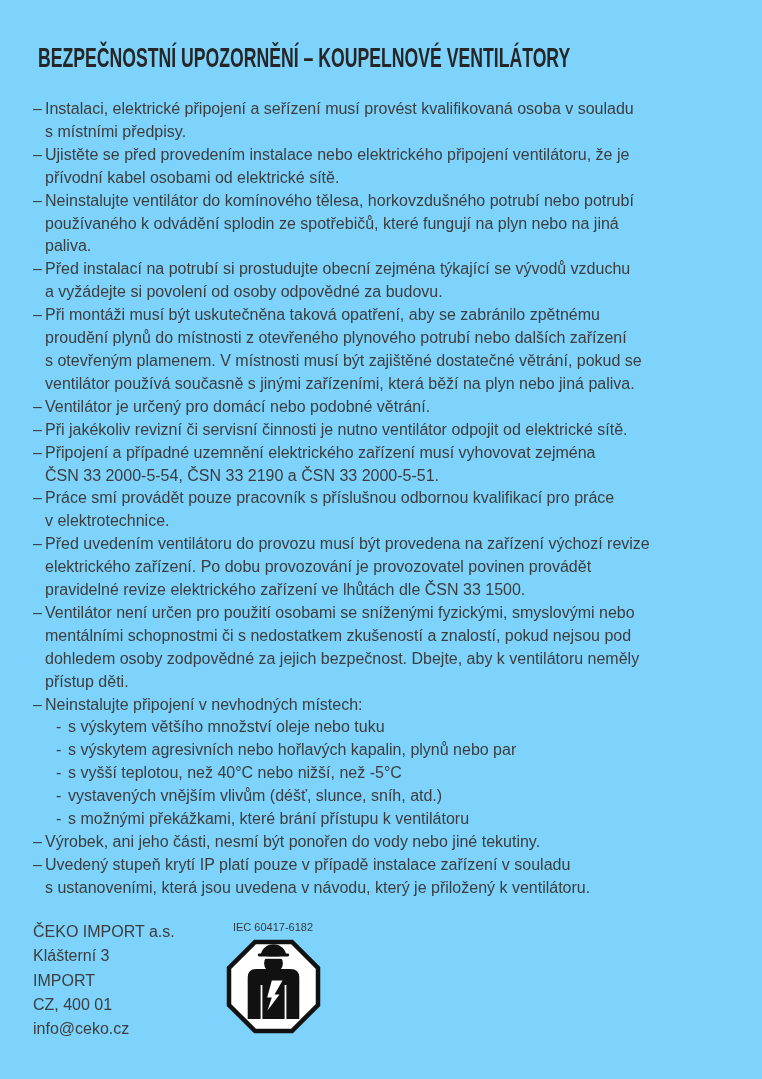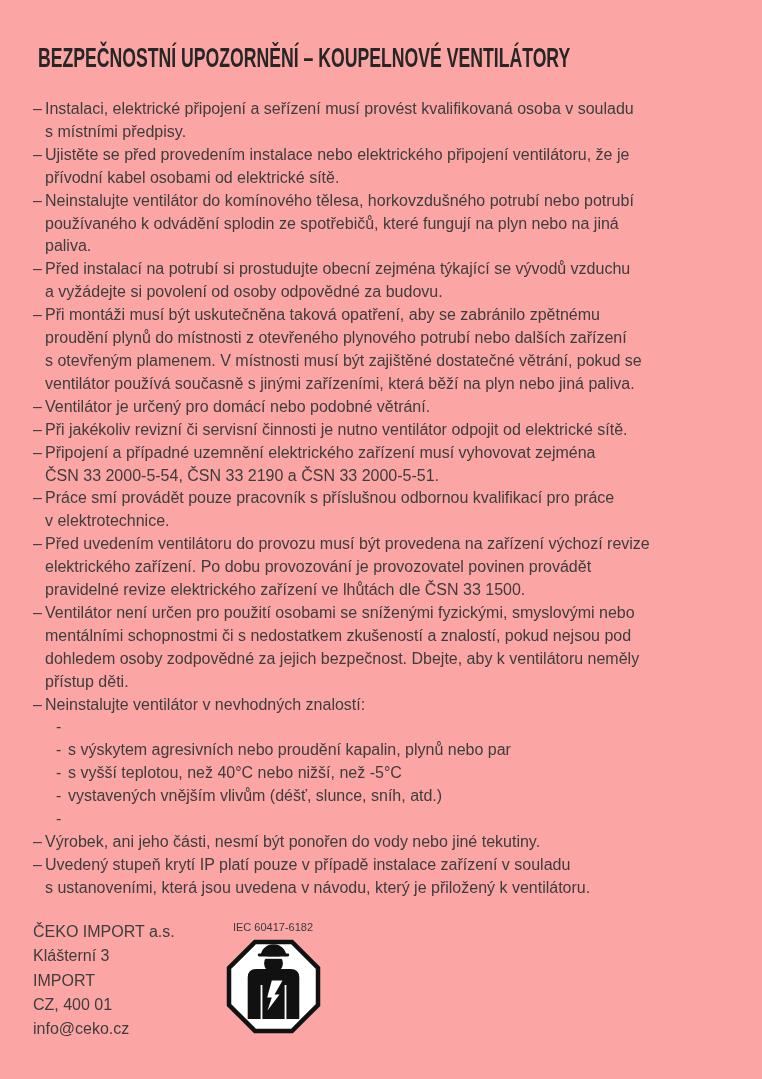--- a/index.html
+++ b/index.html
@@ -1,21 +1,21 @@
 <!DOCTYPE html>
 <html><head>
 <meta charset="utf-8">
 <style>
   html, body { margin: 0; padding: 0; background: #ffffff; }
   .page {
     position: relative;
     width: 762px;
     height: 1079px;
     box-sizing: border-box;
-    background: #fca5a5;
+    background: #7dd3fc;
     padding: 44px 14px 0 33px;
     font-family: "Liberation Sans", "DejaVu Sans", sans-serif;
     color: #3d3d3d;
     overflow: hidden;
   }
   .doc-title {
     margin: 0 0 26px 5px;
     font-size: 28px;
     line-height: 28px;
     font-weight: bold;
@@ -135,39 +135,41 @@
     <li class="notice-item">
       <span class="dash">–</span>
       <span class="body-cell"><span class="ntext">Ventilátor  není určen pro použití osobami se sníženými fyzickými, smyslovými nebo
 mentálními schopnostmi či s nedostatkem zkušeností a znalostí, pokud nejsou pod
 dohledem osoby zodpovědné za jejich bezpečnost. Dbejte, aby k ventilátoru neměly
 přístup děti.</span></span>
     </li>
     <li class="notice-item">
       <span class="dash">–</span>
       <span class="body-cell">
-        <span class="ntext">Neinstalujte ventilátor v nevhodných znalostí:</span>
+        <span class="ntext">Neinstalujte připojení v nevhodných místech:</span>
         <ul class="sub-list">
           <li class="sub-item">
             <span class="dash">-</span>
-          </li>
-          <li class="sub-item">
-            <span class="dash">-</span>
-            <span class="ntext">s výskytem agresivních nebo proudění kapalin, plynů nebo par</span>
+            <span class="ntext">s výskytem většího množství oleje nebo tuku</span>
+          </li>
+          <li class="sub-item">
+            <span class="dash">-</span>
+            <span class="ntext">s výskytem agresivních nebo hořlavých kapalin, plynů nebo par</span>
           </li>
           <li class="sub-item">
             <span class="dash">-</span>
             <span class="ntext">s vyšší teplotou, než 40°C nebo nižší, než -5°C</span>
           </li>
           <li class="sub-item">
             <span class="dash">-</span>
             <span class="ntext">vystavených vnějším vlivům (déšť, slunce, sníh, atd.)</span>
           </li>
           <li class="sub-item">
             <span class="dash">-</span>
+            <span class="ntext">s možnými překážkami, které brání přístupu k ventilátoru</span>
           </li>
         </ul>
       </span>
     </li>
     <li class="notice-item">
       <span class="dash">–</span>
       <span class="body-cell"><span class="ntext">Výrobek, ani jeho části, nesmí být ponořen do vody nebo jiné tekutiny.</span></span>
     </li>
     <li class="notice-item">
       <span class="dash">–</span>

